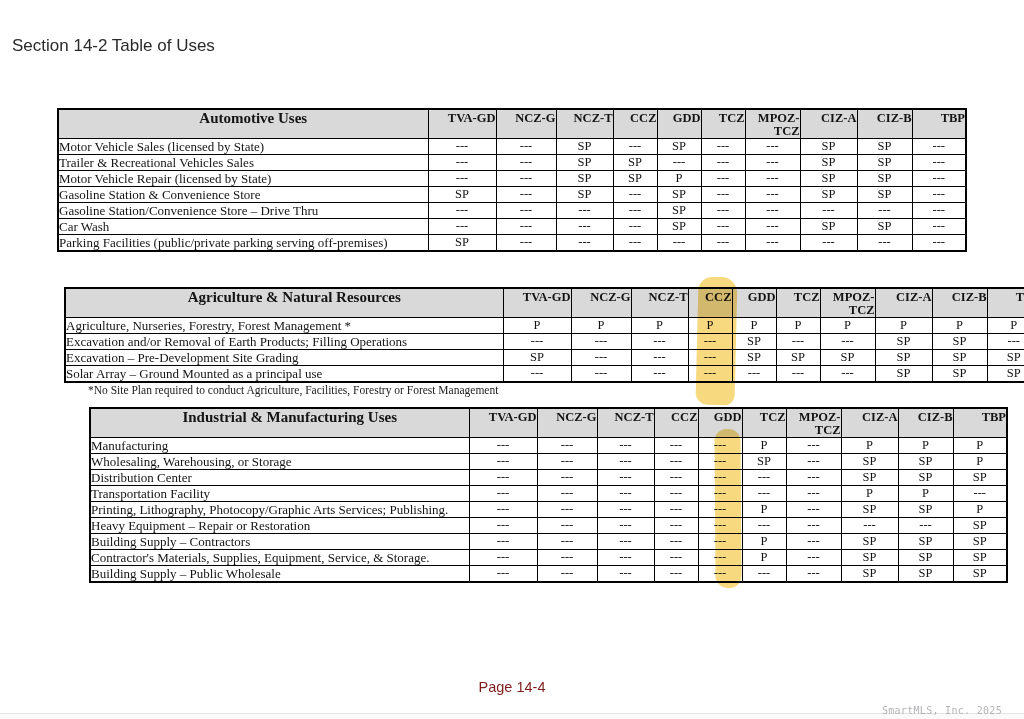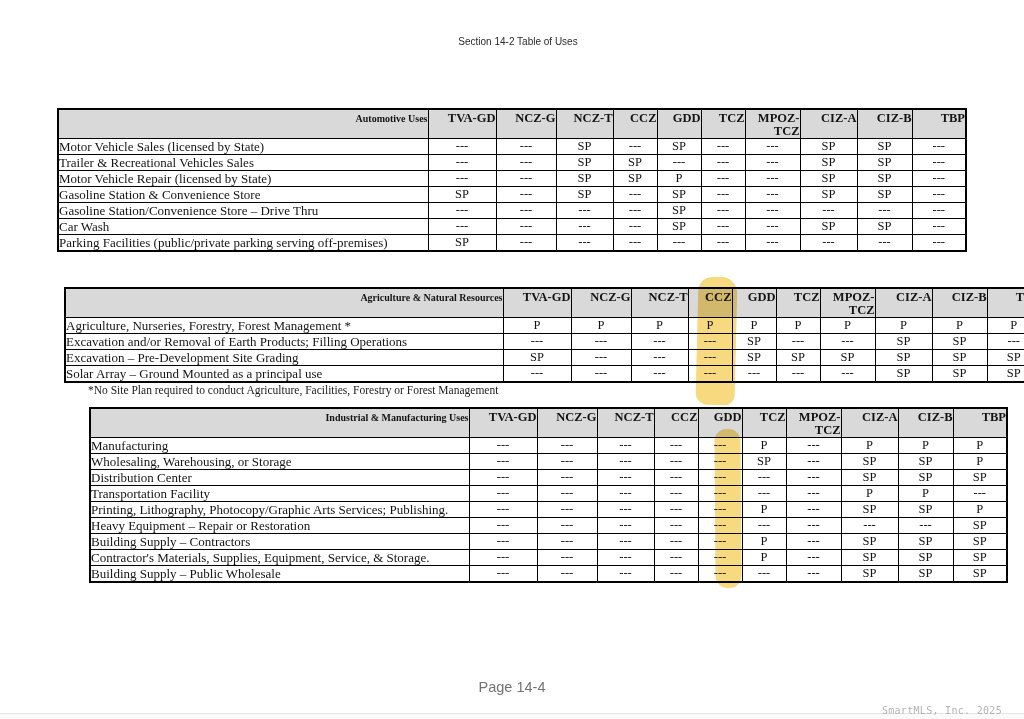--- a/index.html
+++ b/index.html
@@ -5,23 +5,23 @@
   * { box-sizing: border-box; margin: 0; padding: 0; }
   html, body { background: #ffffff; }
   body {
     width: 1024px; height: 719px;
     position: relative; overflow: hidden;
     font-family: "Liberation Serif", serif;
     color: #141414;
   }
   .doc-title {
     position: absolute; left: 0; right: 0; top: 36px;
-    text-align: center;
+    text-align: left;
     font-family: "Liberation Sans", sans-serif;
-    font-size: 10px; color: #2a2a2a; padding-left: 12px;
+    font-size: 17px; color: #2a2a2a; padding-left: 12px;
   }
   .tblwrap { position: absolute; }
   .tblwrap table {
     border-collapse: collapse; table-layout: fixed;
     width: 100%;
     border: 2px solid #000;
     font-family: "Liberation Serif", serif;
   }
   .tblwrap th, .tblwrap td {
     border: 1px solid #000;
@@ -29,21 +29,21 @@
     white-space: nowrap;
   }
   .tblwrap th {
     background: #d9d9d9;
     font-weight: bold; font-size: 12.5px;
     text-align: right; vertical-align: top;
     height: 29px; padding-top: 2px;
     white-space: normal; line-height: 13px;
   }
   .tblwrap th.use-head {
-    text-align: right; padding-left: 20px; font-size: 10px;
+    text-align: center; padding-left: 20px; font-size: 15px;
   }
   .tblwrap td {
     font-size: 12.5px; text-align: center;
     height: 16px; line-height: 13px; vertical-align: middle;
     padding: 0;
   }
   .tblwrap td.use-cell {
     text-align: left; font-size: 13px;
   }
   #t0 { left: 57px;  top: 108px; width: 910px; }
@@ -51,21 +51,21 @@
   #t2 { left: 53px;  top: 407px; width: 919px; margin-left: 36px; }
   .footnote {
     position: absolute; left: 88px; top: 384px;
     font-size: 11.5px; color: #1a1a1a;
     font-family: "Liberation Serif", serif;
   }
   .page-num {
     position: absolute; left: 0; right: 0; top: 679px;
     text-align: center;
     font-family: "Liberation Sans", sans-serif;
-    font-size: 14.5px; color: #737373;
+    font-size: 14.5px; color: #7f1d1d;
   }
   .hl {
     position: absolute;
     mix-blend-mode: multiply;
     opacity: 0.62;
     pointer-events: none;
   }
   .hl1 {
     left: 697px; top: 277px; width: 39px; height: 128px;
     border-radius: 14px 16px 10px 12px;

